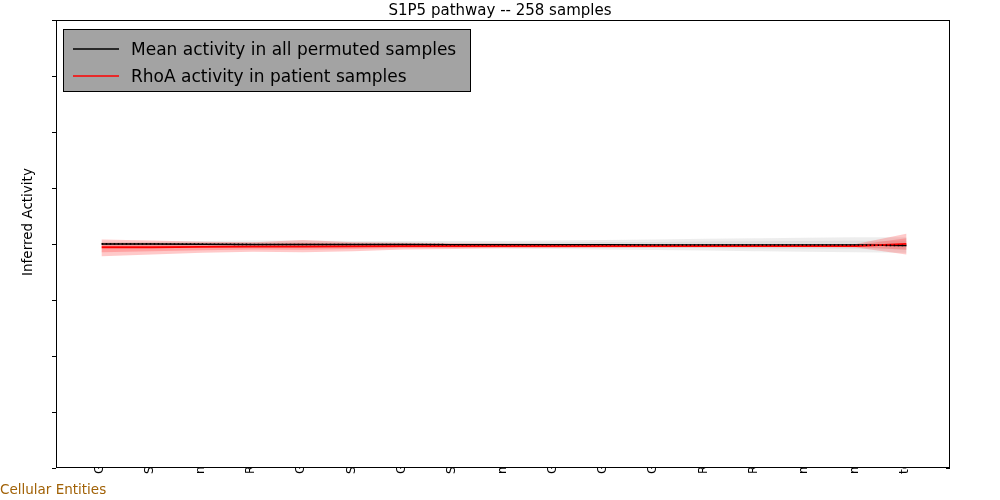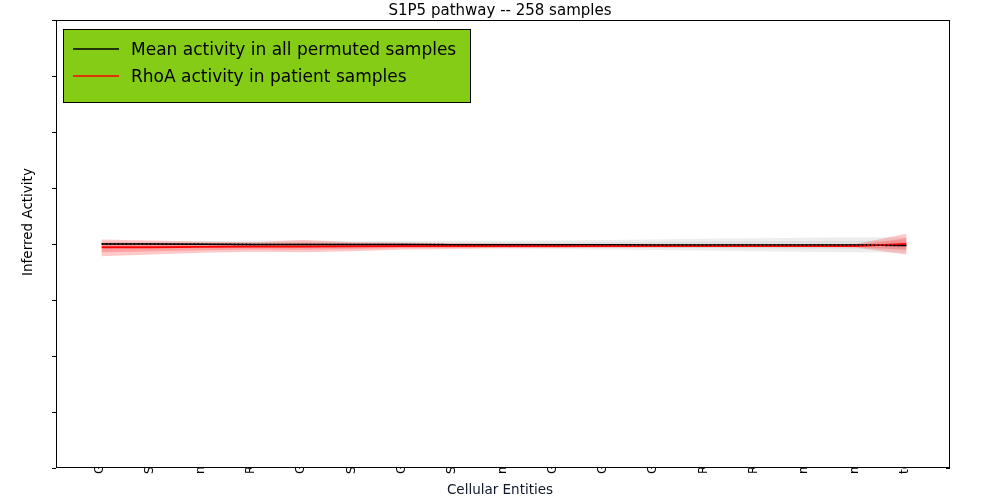--- a/index.html
+++ b/index.html
@@ -72,23 +72,23 @@
     width: 4px;
     height: 0;
     border-top: 1.1px solid #000000;
   }
   
   #x-axis-label {
     position: absolute;
     left: 0;
     top: 481px;
     width: 1000px;
-    text-align: center;
+    text-align: left;
     font-size: 13.5px;
-    color: #0f172a;
+    color: #a16207;
     white-space: nowrap;
   }
   .xtick-mark {
     position: absolute;
     top: 464px;
     width: 0;
     height: 4px;
     border-left: 1.1px solid #000000;
   }
   .xtick-mark-top {
@@ -113,22 +113,22 @@
     top: 0;
     height: 500px;
     width: 0;
   }
   
   #legend {
     position: absolute;
     left: 63px;
     top: 29px;
     border: 1.2px solid #000000;
-    background: #84cc16;
-    padding: 5px 14px 13px 9px;
+    background: #a3a3a3;
+    padding: 5px 14px 2px 9px;
     box-sizing: border-box;
   }
   .legend-row {
     display: flex;
     align-items: center;
     height: 27px;
   }
   .legend-swatch {
     width: 46px;
     height: 0;

